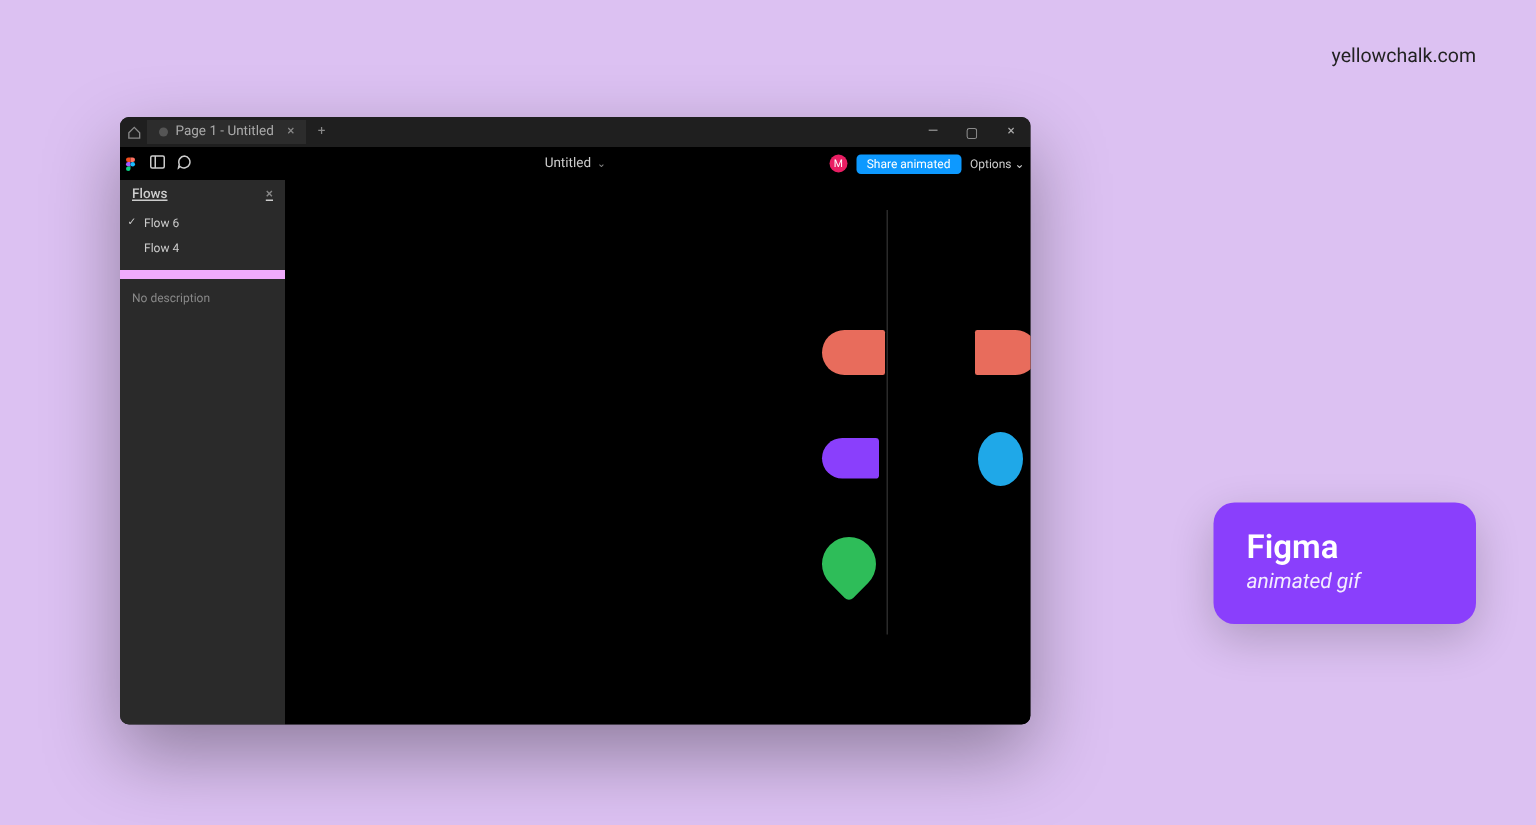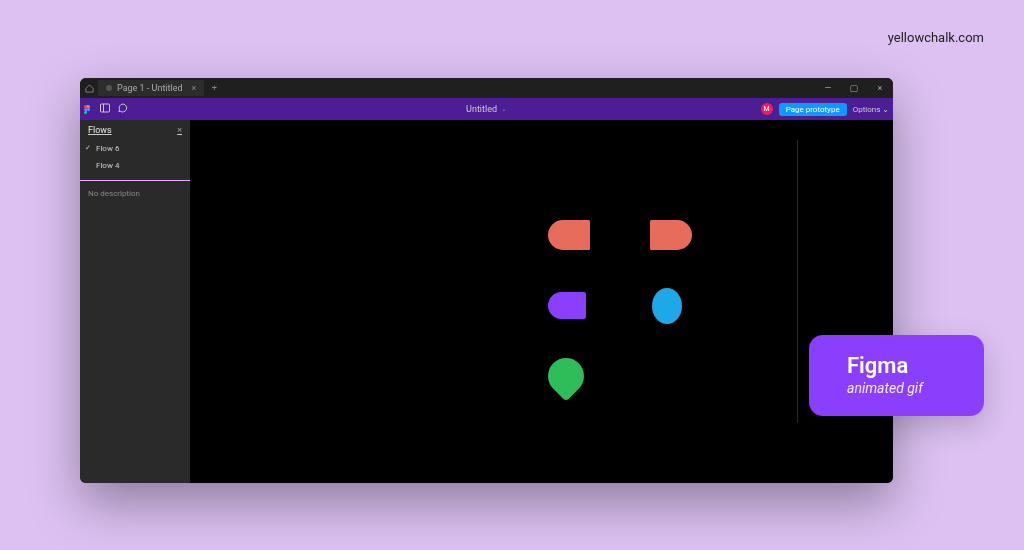--- a/index.html
+++ b/index.html
@@ -16,21 +16,21 @@
   top: 30px;
   right: 40px;
   font-size: 13px;
   color: #222;
   text-align: center;
 }
 .window {
   position: absolute;
   top: 78px;
   left: 80px;
-  width: 813px;
+  width: 607px;
   height: 405px;
   background: #1a1a1a;
   border-radius: 6px;
   box-shadow: 0 20px 50px rgba(0,0,0,0.35);
   overflow: hidden;
   display: flex;
   flex-direction: column;
 }
 
 .titlebar {
@@ -52,21 +52,21 @@
 }
 .titlebar .tab .dot { width:6px;height:6px;border-radius:50%;background:#555;display:inline-block;}
 .titlebar .close-x { color:#888; font-size:9px; margin-left:4px;}
 .titlebar .newtab { width:20px; text-align:center; color:#888;}
 .titlebar .spacer { flex:1; }
 .winctrl { display:flex; gap:0;}
 .winctrl span { width:26px; text-align:center; font-size:9px; color:#aaa;}
 
 .toolbar {
   height: 22px;
-  background: #4c1d95;
+  background: #000000;
   display:flex;
   align-items:center;
   padding: 0 4px;
   font-size:9px;
   color:#ccc;
   position:relative;
 }
 .toolbar .left-icons { display:flex; gap:8px; align-items:center;}
 .figma-logo { display:flex; flex-direction:column; width:8px;}
 .figma-logo .row{display:flex;}
@@ -77,38 +77,38 @@
 .avatar { width:12px;height:12px;border-radius:50%;background:#E91E63;color:#fff;font-size:7px;display:flex;align-items:center;justify-content:center;}
 .share-btn { background:#0D99FF; color:#fff; padding:2px 7px; border-radius:3px; font-size:8px;}
 .opt { font-size:8px;color:#ccc;}
 
 .body { flex:1; display:flex; }
 .sidebar { width:110px; background:#2a2a2a; display:flex; flex-direction:column; font-size:9px; color:#ccc;}
 .panel-header { display:flex; justify-content:space-between; align-items:center; padding:5px 8px; font-size:9px; font-weight:500;text-decoration:underline;}
 .panel-header .x{color:#888;font-size:9px;}
 .flow-item{ padding:4px 8px 4px 16px; font-size:8px; color:#ccc; position:relative;}
 .flow-item.active::before{content:"✓"; position:absolute; left:5px; font-size:7px;}
-.desc { padding:8px; font-size:8px; color:#888; margin-top:6px; border-top:1px solid #f0abfc;}
+.desc { padding:8px; font-size:8px; color:#888; margin-top:6px; border-top:6px solid #f0abfc;}
 .canvas { flex:1; background:#000; position:relative;}
 .divider-line{position:absolute;right:95px;top:20px;bottom:60px;width:1px;background:#2a2a2a;}
 
 .shape{position:absolute;}
 .s1{left:358px;top:100px;width:42px;height:30px;background:#E86C5C;border-radius:20px 2px 2px 20px;}
 .s2{left:460px;top:100px;width:42px;height:30px;background:#E86C5C;border-radius:2px 20px 20px 2px;}
 .s3{left:358px;top:172px;width:38px;height:27px;background:#8A3FFC;border-radius:18px 3px 3px 18px;}
 .s4{left:462px;top:168px;width:30px;height:36px;background:#1FA8E8;border-radius:50%;}
 .s5{left:358px;top:238px;width:36px;height:36px;background:#2EBD59;border-radius:50% 50% 50% 4px;transform:rotate(-45deg);}
 
 .card{
   position:absolute;
   right:40px;
   top:335px;
   background:#8A3FFC;
   color:#fff;
-  padding:18px 38px 20px;
+  padding:18px 22px 20px;
   border-radius:14px;
   box-shadow:0 10px 30px rgba(0,0,0,0.2);
   min-width:175px;
 }
 .card h2{font-size:22px;font-weight:600;margin-bottom:2px;}
 .card p{font-size:14px;opacity:0.9;font-style:italic;}
 </style>
 </head>
 <body>
 
@@ -164,21 +164,21 @@
             <path d="M5 1 A4 4 0 1 1 2 8 L1 9 L1.5 6.5 A4 4 0 0 1 5 1" fill="none" stroke="#ccc" stroke-width="1"></path>
           </svg>
       </span>
     </div>
     <div class="title-center">
       <span>Untitled</span>
       <span class="chev">⌄</span>
     </div>
     <div class="right">
       <span class="avatar">M</span>
-      <span class="share-btn">Page prototype</span>
+      <span class="share-btn">Share animated</span>
       <span class="opt">
         <span>Options</span>
         <span>⌄</span>
       </span>
     </div>
   </div>
 
   <div class="body">
     <div class="sidebar">
       <div class="panel-header">

